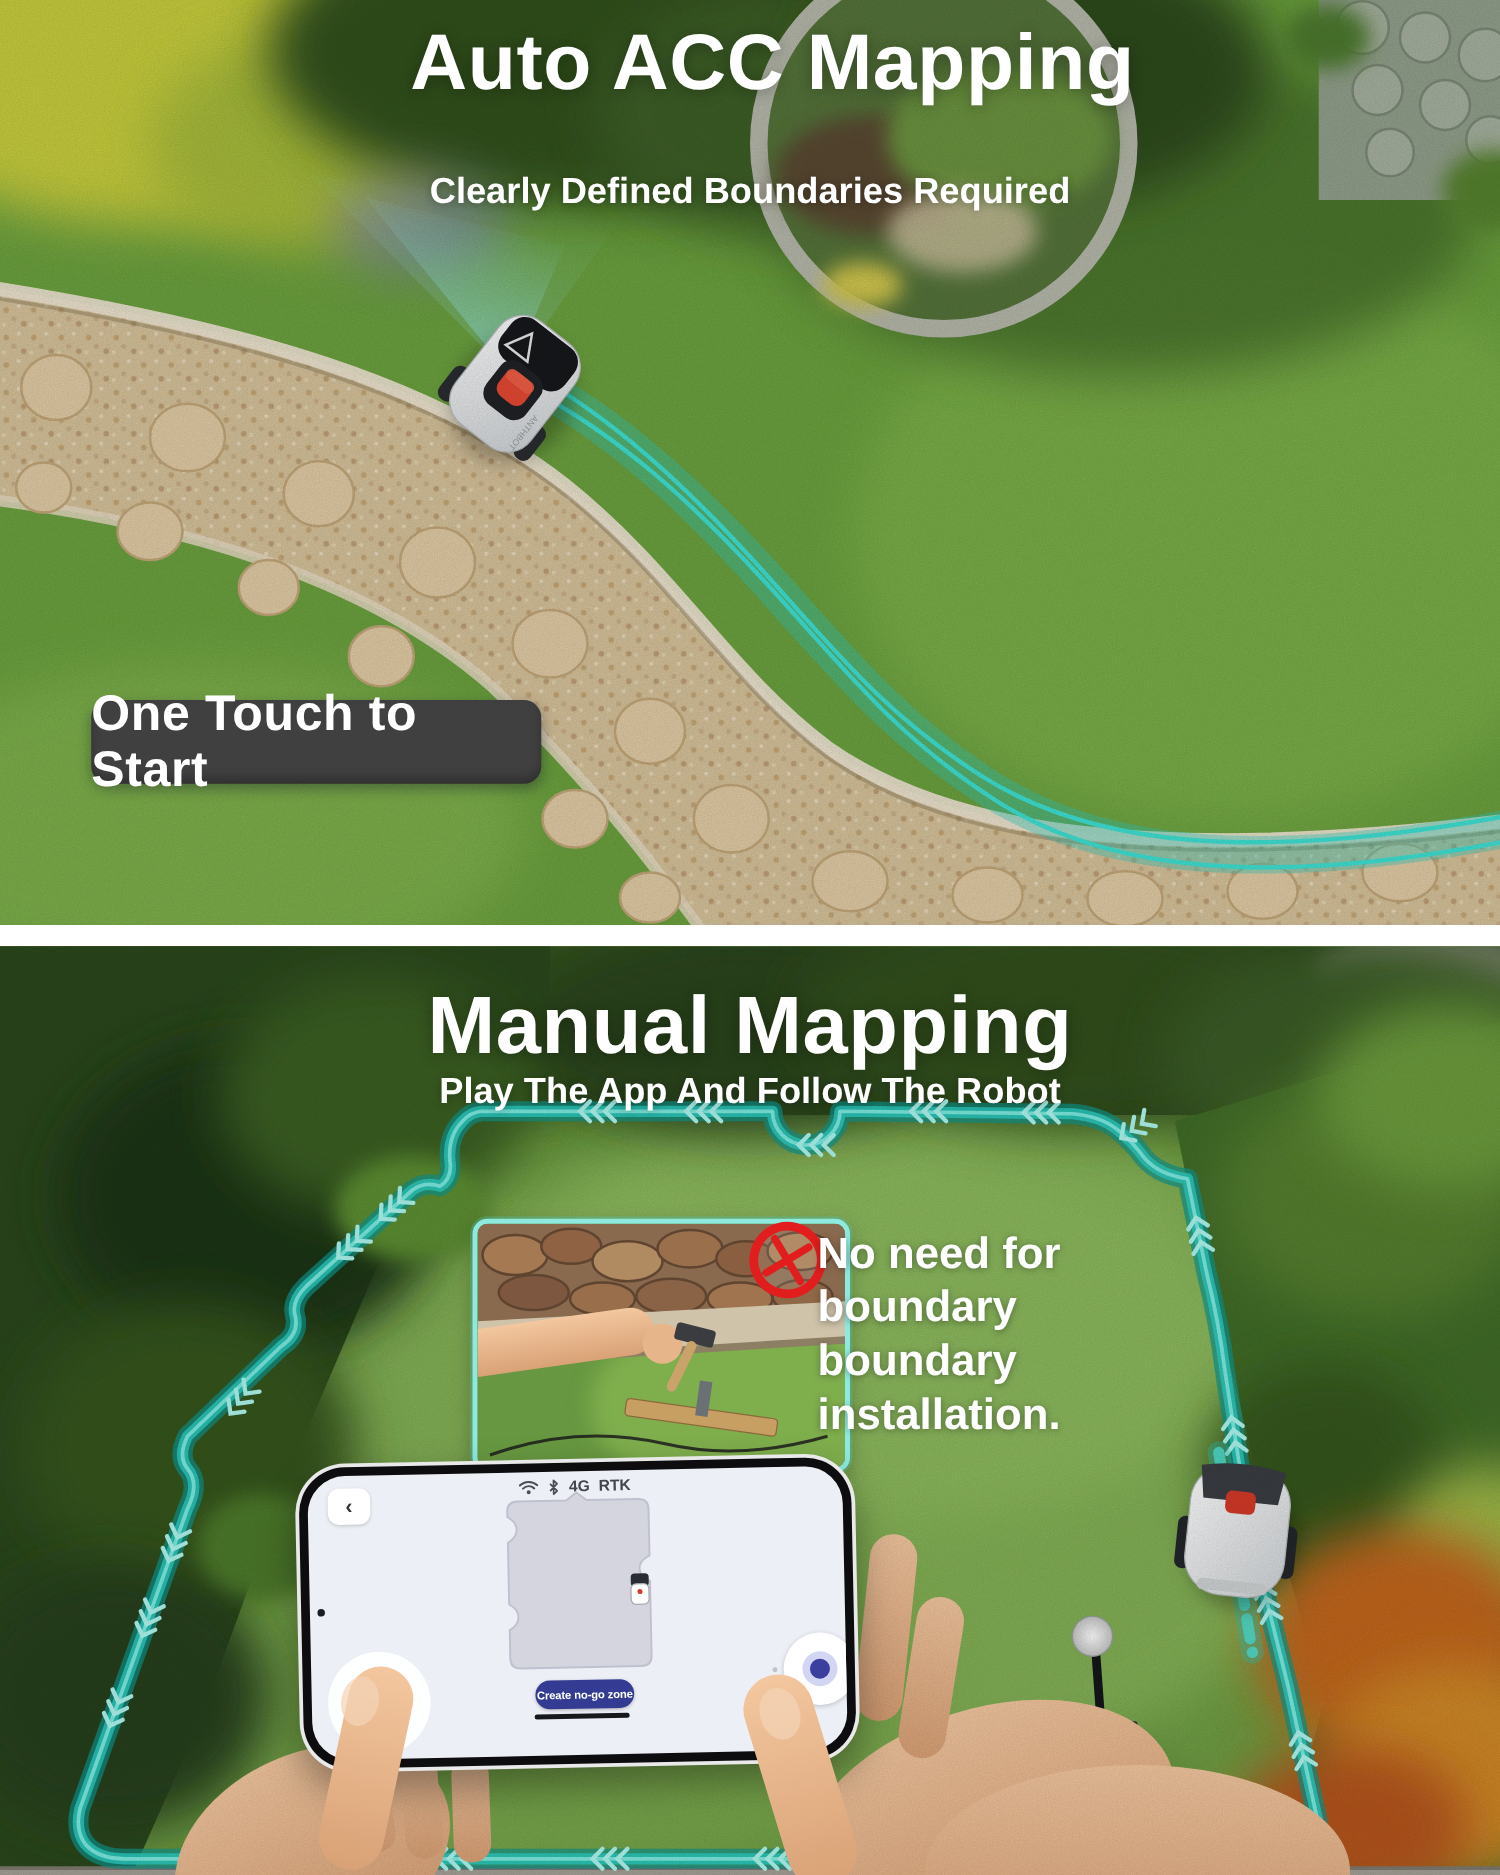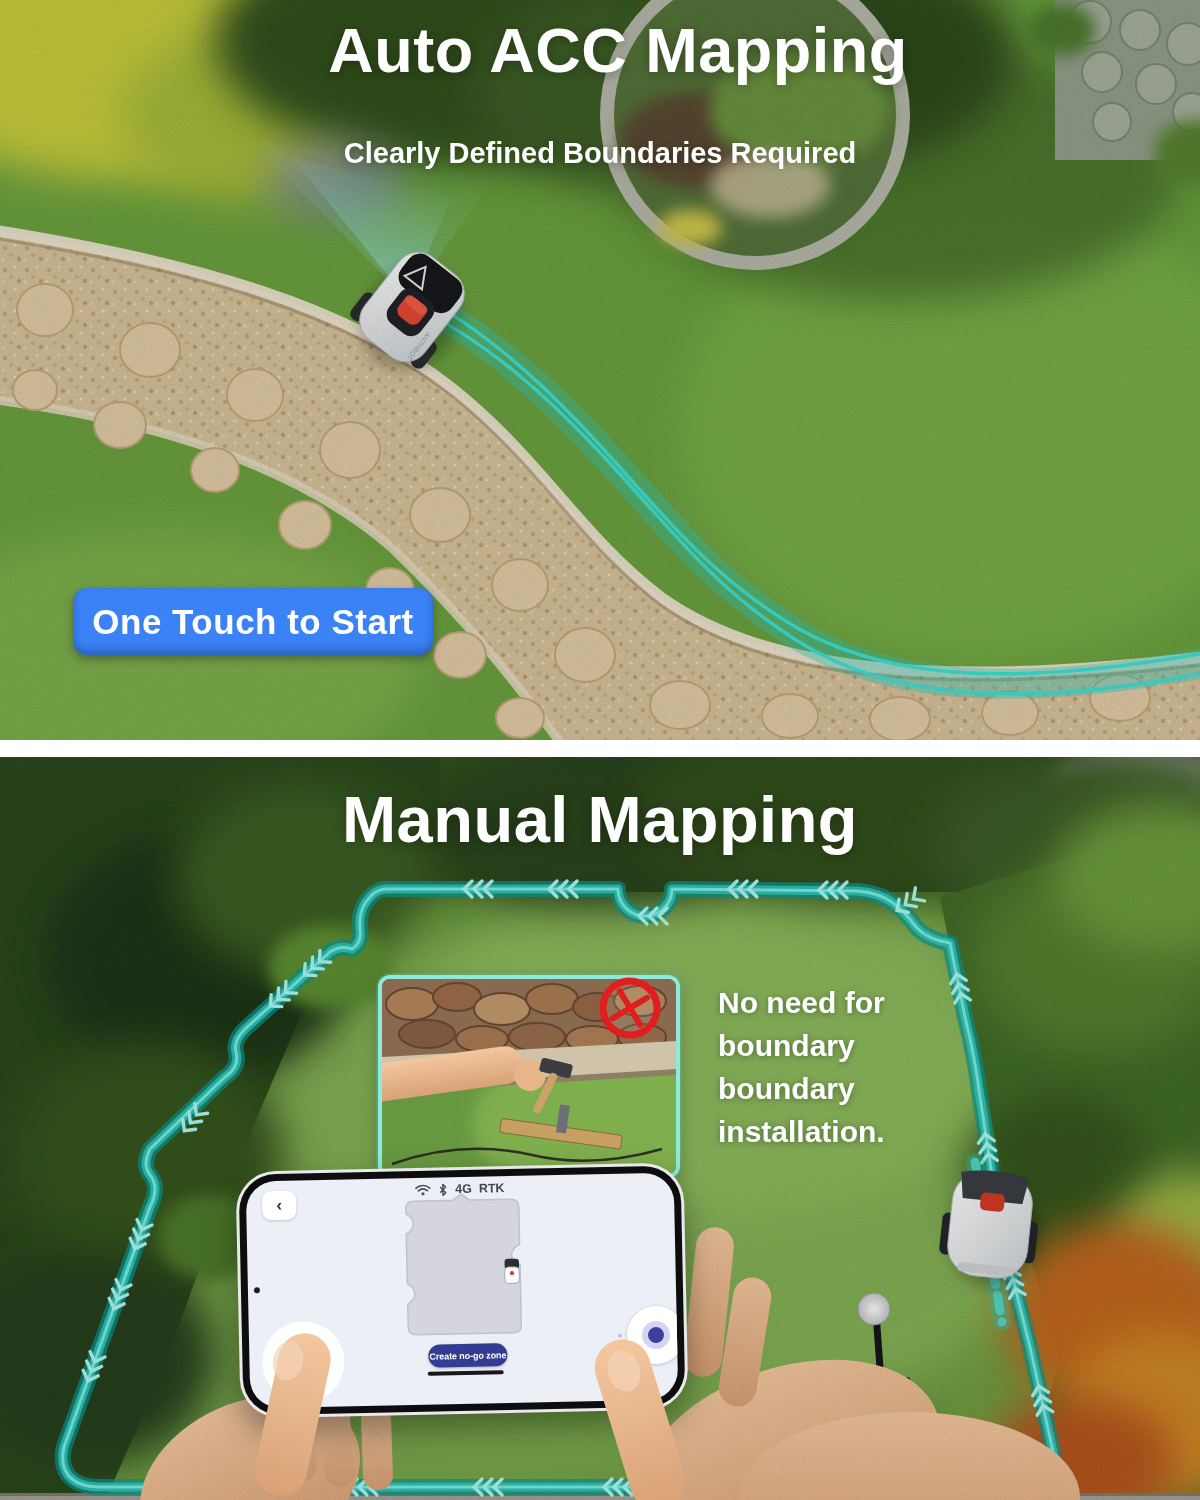--- a/index.html
+++ b/index.html
@@ -12,29 +12,29 @@
   svg{display:block;}
   .hero-title{position:absolute;left:0;right:0;text-align:center;color:#fff;font-weight:bold;
       letter-spacing:.5px;text-shadow:0 2px 12px rgba(0,0,0,.30);}
   .hero-sub{position:absolute;left:0;right:0;text-align:center;color:#fff;font-weight:bold;
       text-shadow:0 1px 8px rgba(0,0,0,.30);}
   #auto-title{top:14px;font-size:63px;padding-left:36px;}
   #auto-sub{top:89px;font-size:29px;margin-top:48px;}
   #manual-title{top:25px;font-size:65px;}
   #manual-sub{top:100px;font-size:29px;}
   #start-btn{position:absolute;left:73px;top:560px;width:360px;height:67px;border-radius:14px;
-      background:#3b82f6;display:flex;align-items:center;justify-content:center;
-      color:#fff;font-size:35px;font-weight:bold;letter-spacing:.5px;
-      box-shadow:0 4px 10px rgba(10,10,40,.35), inset 0 -5px 8px rgba(0,0,0,.25);margin-top:28px;}
+      background:#404040;display:flex;align-items:center;justify-content:center;
+      color:#fff;font-size:40px;font-weight:bold;letter-spacing:.5px;
+      box-shadow:0 4px 10px rgba(10,10,40,.35), inset 0 -5px 8px rgba(0,0,0,.25);}
   
   #inset{position:absolute;left:378px;top:218px;width:294px;height:195px;border-radius:12px;
       border:4px solid #8ee9df;overflow:hidden;background:#679740;
       box-shadow:0 0 0 2px rgba(80,200,190,.30),0 6px 16px rgba(0,0,0,.25);}
   #no-symbol{position:absolute;left:596px;top:217px;width:68px;height:68px;}
-  #callout{position:absolute;left:718px;top:224px;color:#fff;font-size:30px;font-weight:600;
+  #callout{position:absolute;left:654px;top:224px;color:#fff;font-size:35px;font-weight:600;
       line-height:43px;text-shadow:0 1px 6px rgba(0,0,0,.35);}
   
   #phone{position:absolute;left:238px;top:410px;width:448px;height:247px;border-radius:40px;
       background:#e9e9ea;transform:rotate(-1.2deg);z-index:30;
       box-shadow:0 14px 30px rgba(0,0,0,.35);}
   #phone .bezel{position:absolute;inset:3px;border-radius:37px;background:#0d0d0f;}
   #phone .screen{position:absolute;inset:10px;border-radius:30px;background:#edeff6;overflow:hidden;}
   #back-btn{position:absolute;left:16px;top:10px;width:34px;height:29px;border-radius:9px;background:#fff;
       box-shadow:0 1px 3px rgba(0,0,0,.18);display:flex;align-items:center;justify-content:center;
       font-size:17px;font-weight:bold;color:#333;}
@@ -325,20 +325,21 @@
       <ellipse cx="790" cy="705" rx="155" ry="95" transform="rotate(-18 790 705)"></ellipse>
       <rect x="690" y="470" width="38" height="150" rx="19" transform="rotate(6 709 545)"></rect>
       <rect x="726" y="520" width="38" height="130" rx="19" transform="rotate(9 745 585)"></rect>
       <ellipse cx="910" cy="740" rx="170" ry="85"></ellipse>
     </g>
 
     <rect width="1200" height="755" filter="url(#noise)" opacity=".13"></rect>
   </svg>
 
   <div class="hero-title" id="manual-title">Manual Mapping</div>
+  <div class="hero-sub" id="manual-sub">Play The App And Follow The Robot</div>
 
   <div id="inset">
     <svg width="294" height="195" viewBox="0 0 294 195">
       <rect width="294" height="195" fill="#679740"></rect>
       <ellipse cx="220" cy="145" rx="130" ry="75" fill="#7fae4e" filter="url(#b8)"></ellipse>
       <rect x="0" y="0" width="294" height="92" fill="#8a6a4e"></rect>
       <g stroke="#5f4430" stroke-width="2">
         <ellipse cx="30" cy="25" rx="26" ry="16" fill="#a57a52"></ellipse>
           <ellipse cx="75" cy="18" rx="24" ry="14" fill="#8f6243"></ellipse>
         <ellipse cx="120" cy="30" rx="28" ry="16" fill="#b08a60"></ellipse>

